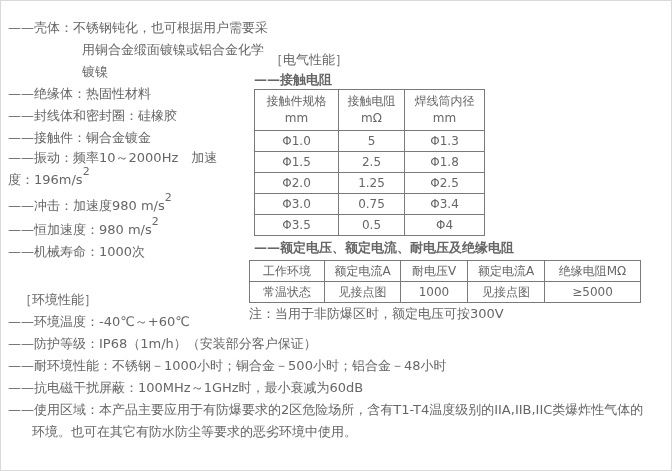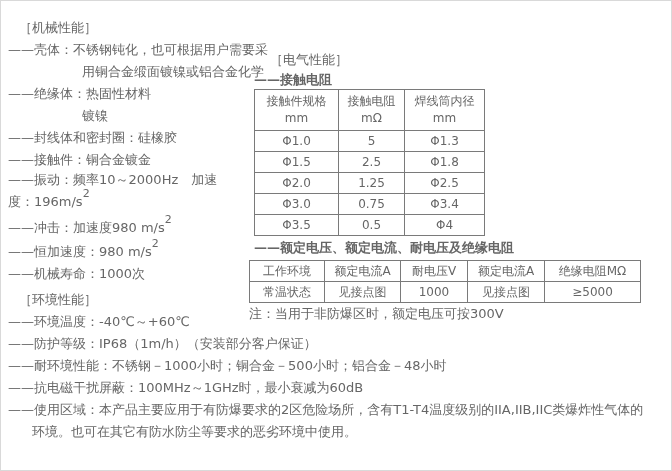--- a/index.html
+++ b/index.html
@@ -48,25 +48,24 @@
   .t2 .c1 { width:70px; } .t2 .c2 { width:71px; } .t2 .c3 { width:62px; }
   .t2 .c4 { width:72px; } .t2 .c5 { width:91px;margin-top:19px; }
   sup { font-size:11px; position:relative; top:-4px; line-height:0; }
 </style>
 </head>
 <body>
 
 <div class="page">
 
   <div class="col-left">
-    <div class="line sec-title">［机械性能］</div>
     <div class="line">——壳体：不锈钢钝化，也可根据用户需要采</div>
     <div class="line indent-wrap">用铜合金缎面镀镍或铝合金化学</div>
+    <div class="line indent-wrap">镀镍</div>
     <div class="line">——绝缘体：热固性材料</div>
-    <div class="line indent-wrap">镀镍</div>
     <div class="line">——封线体和密封圈：硅橡胶</div>
     <div class="line">——接触件：铜合金镀金</div>
     <div class="line lh18">——振动：频率10～2000Hz　加速</div>
     <div class="line lh26"><span>度：196m/s</span><sup>2</sup></div>
     <div class="line lh26"><span>——冲击：加速度980 m/s</span><sup>2</sup></div>
     <div class="line"><span>——恒加速度：980 m/s</span><sup>2</sup></div>
     <div class="line">——机械寿命：1000次</div>
   </div>
 
   <div class="col-right">

